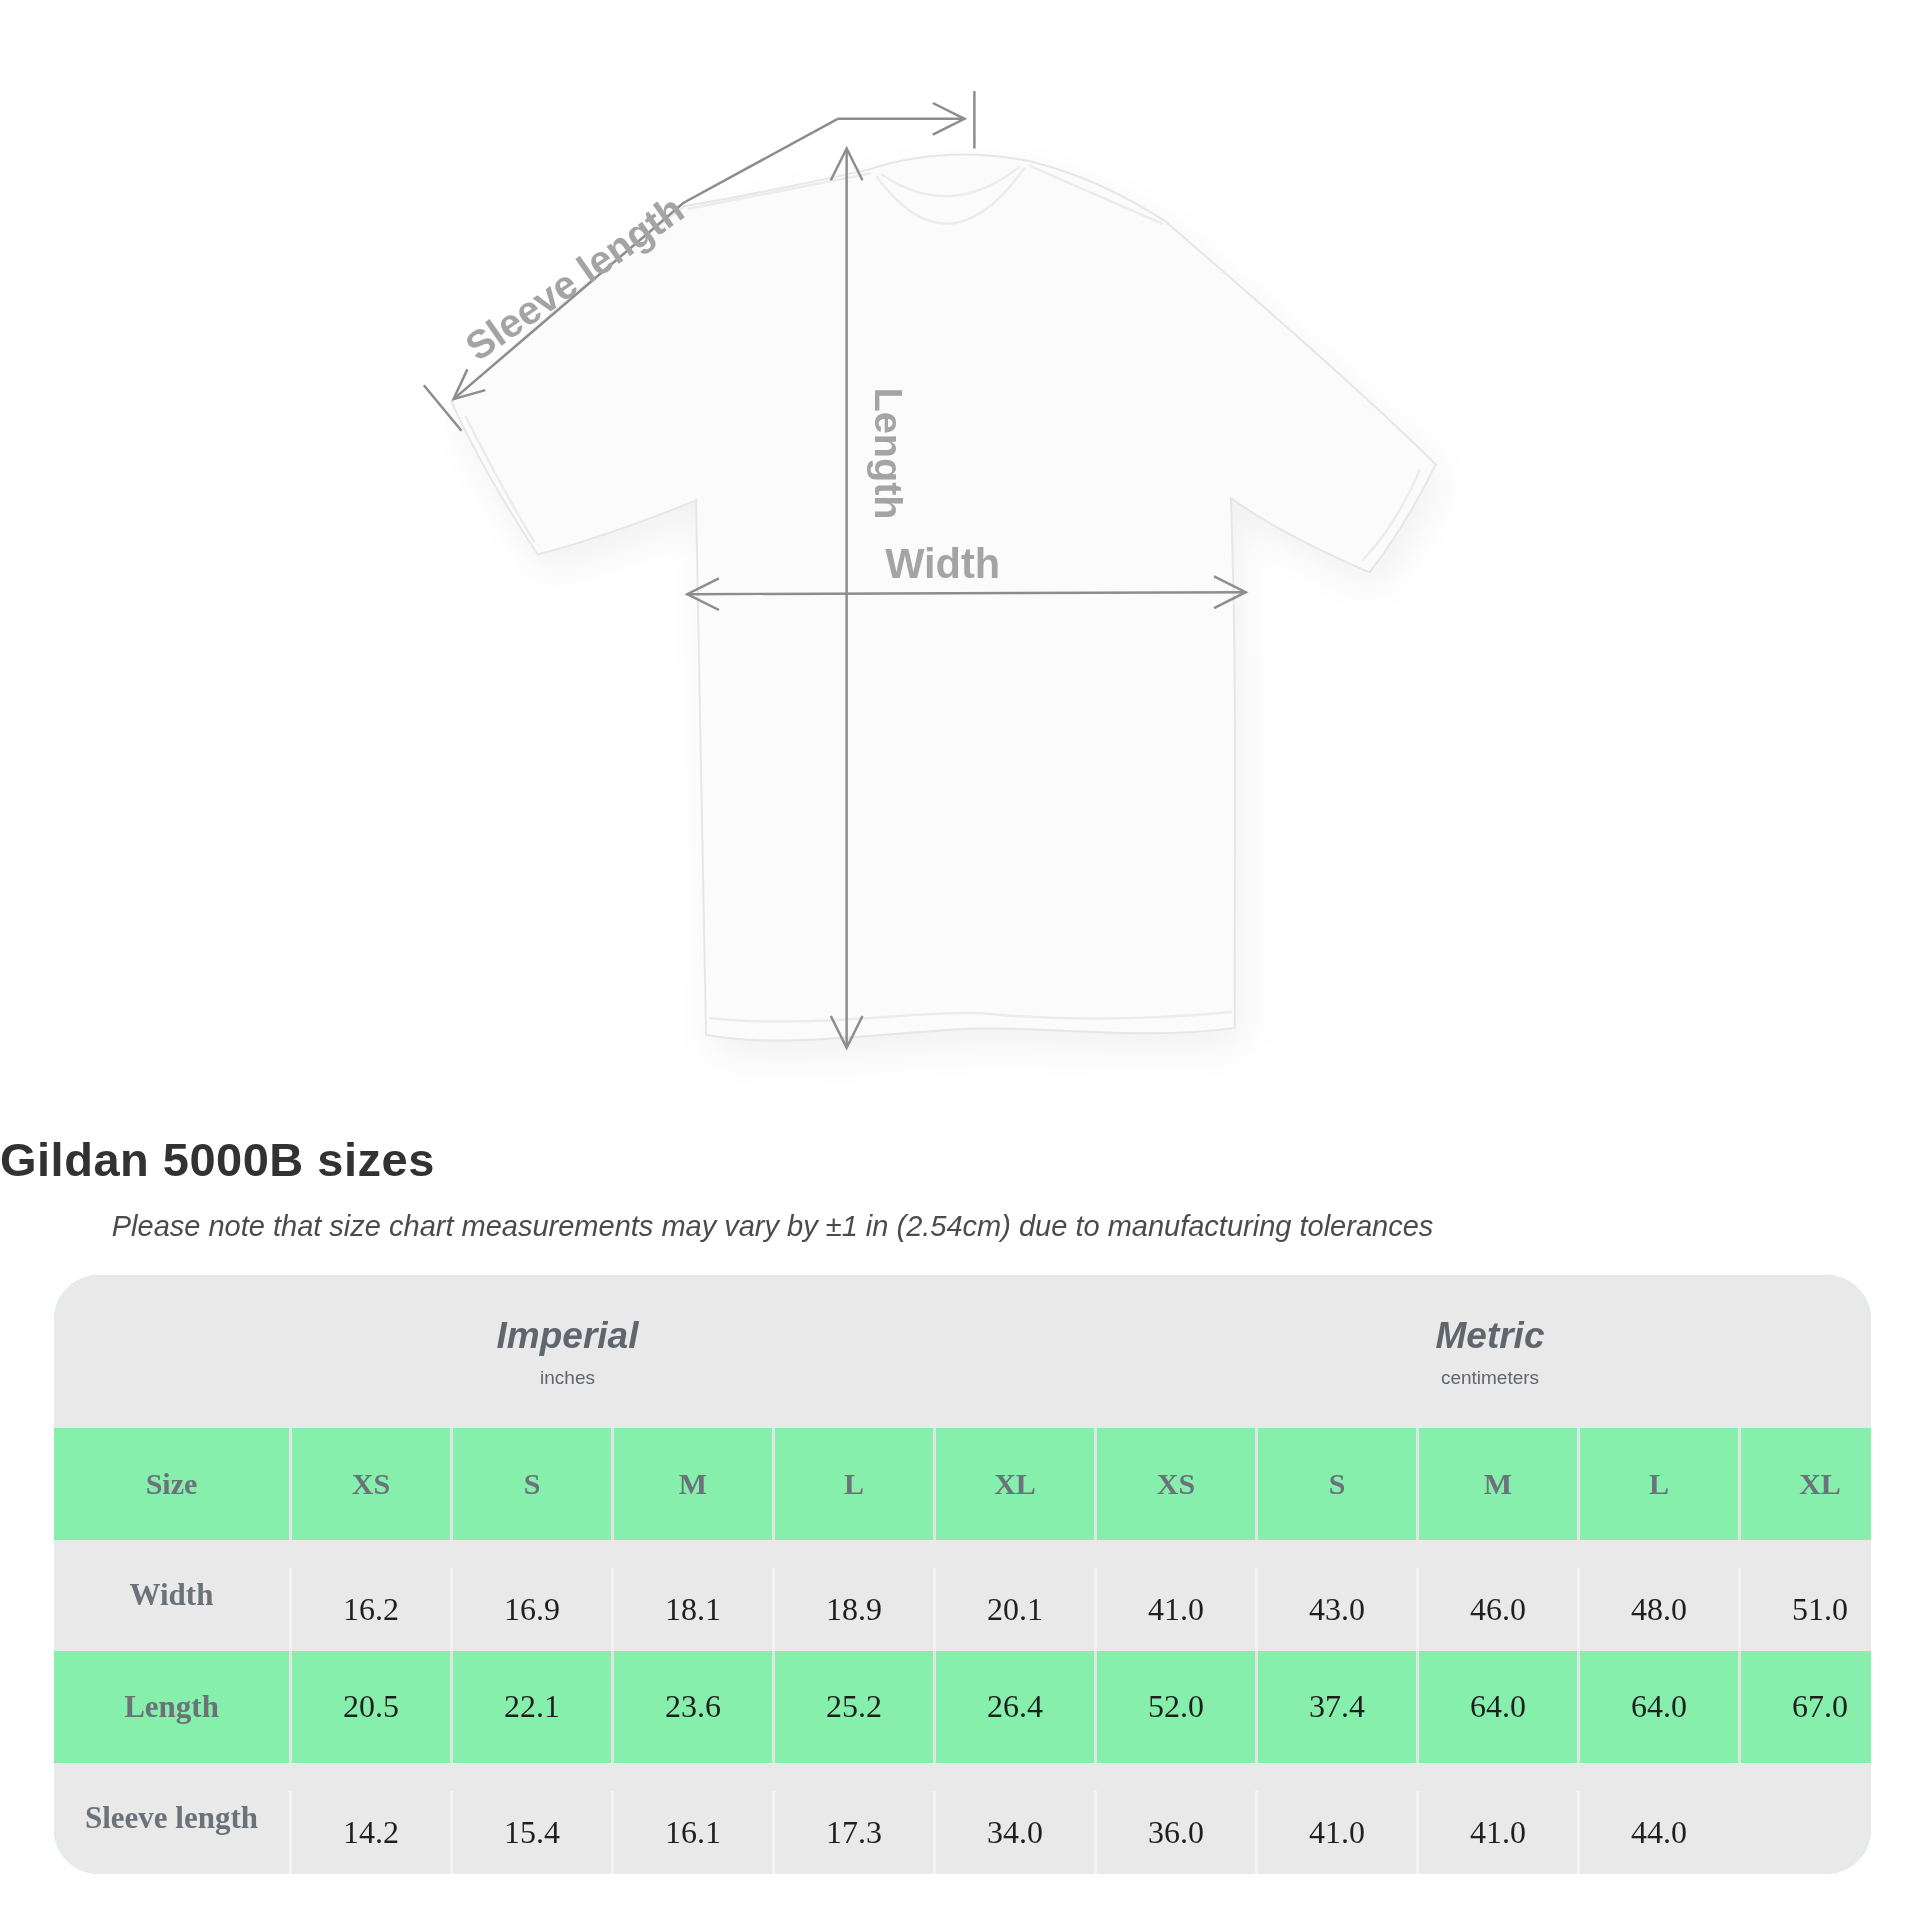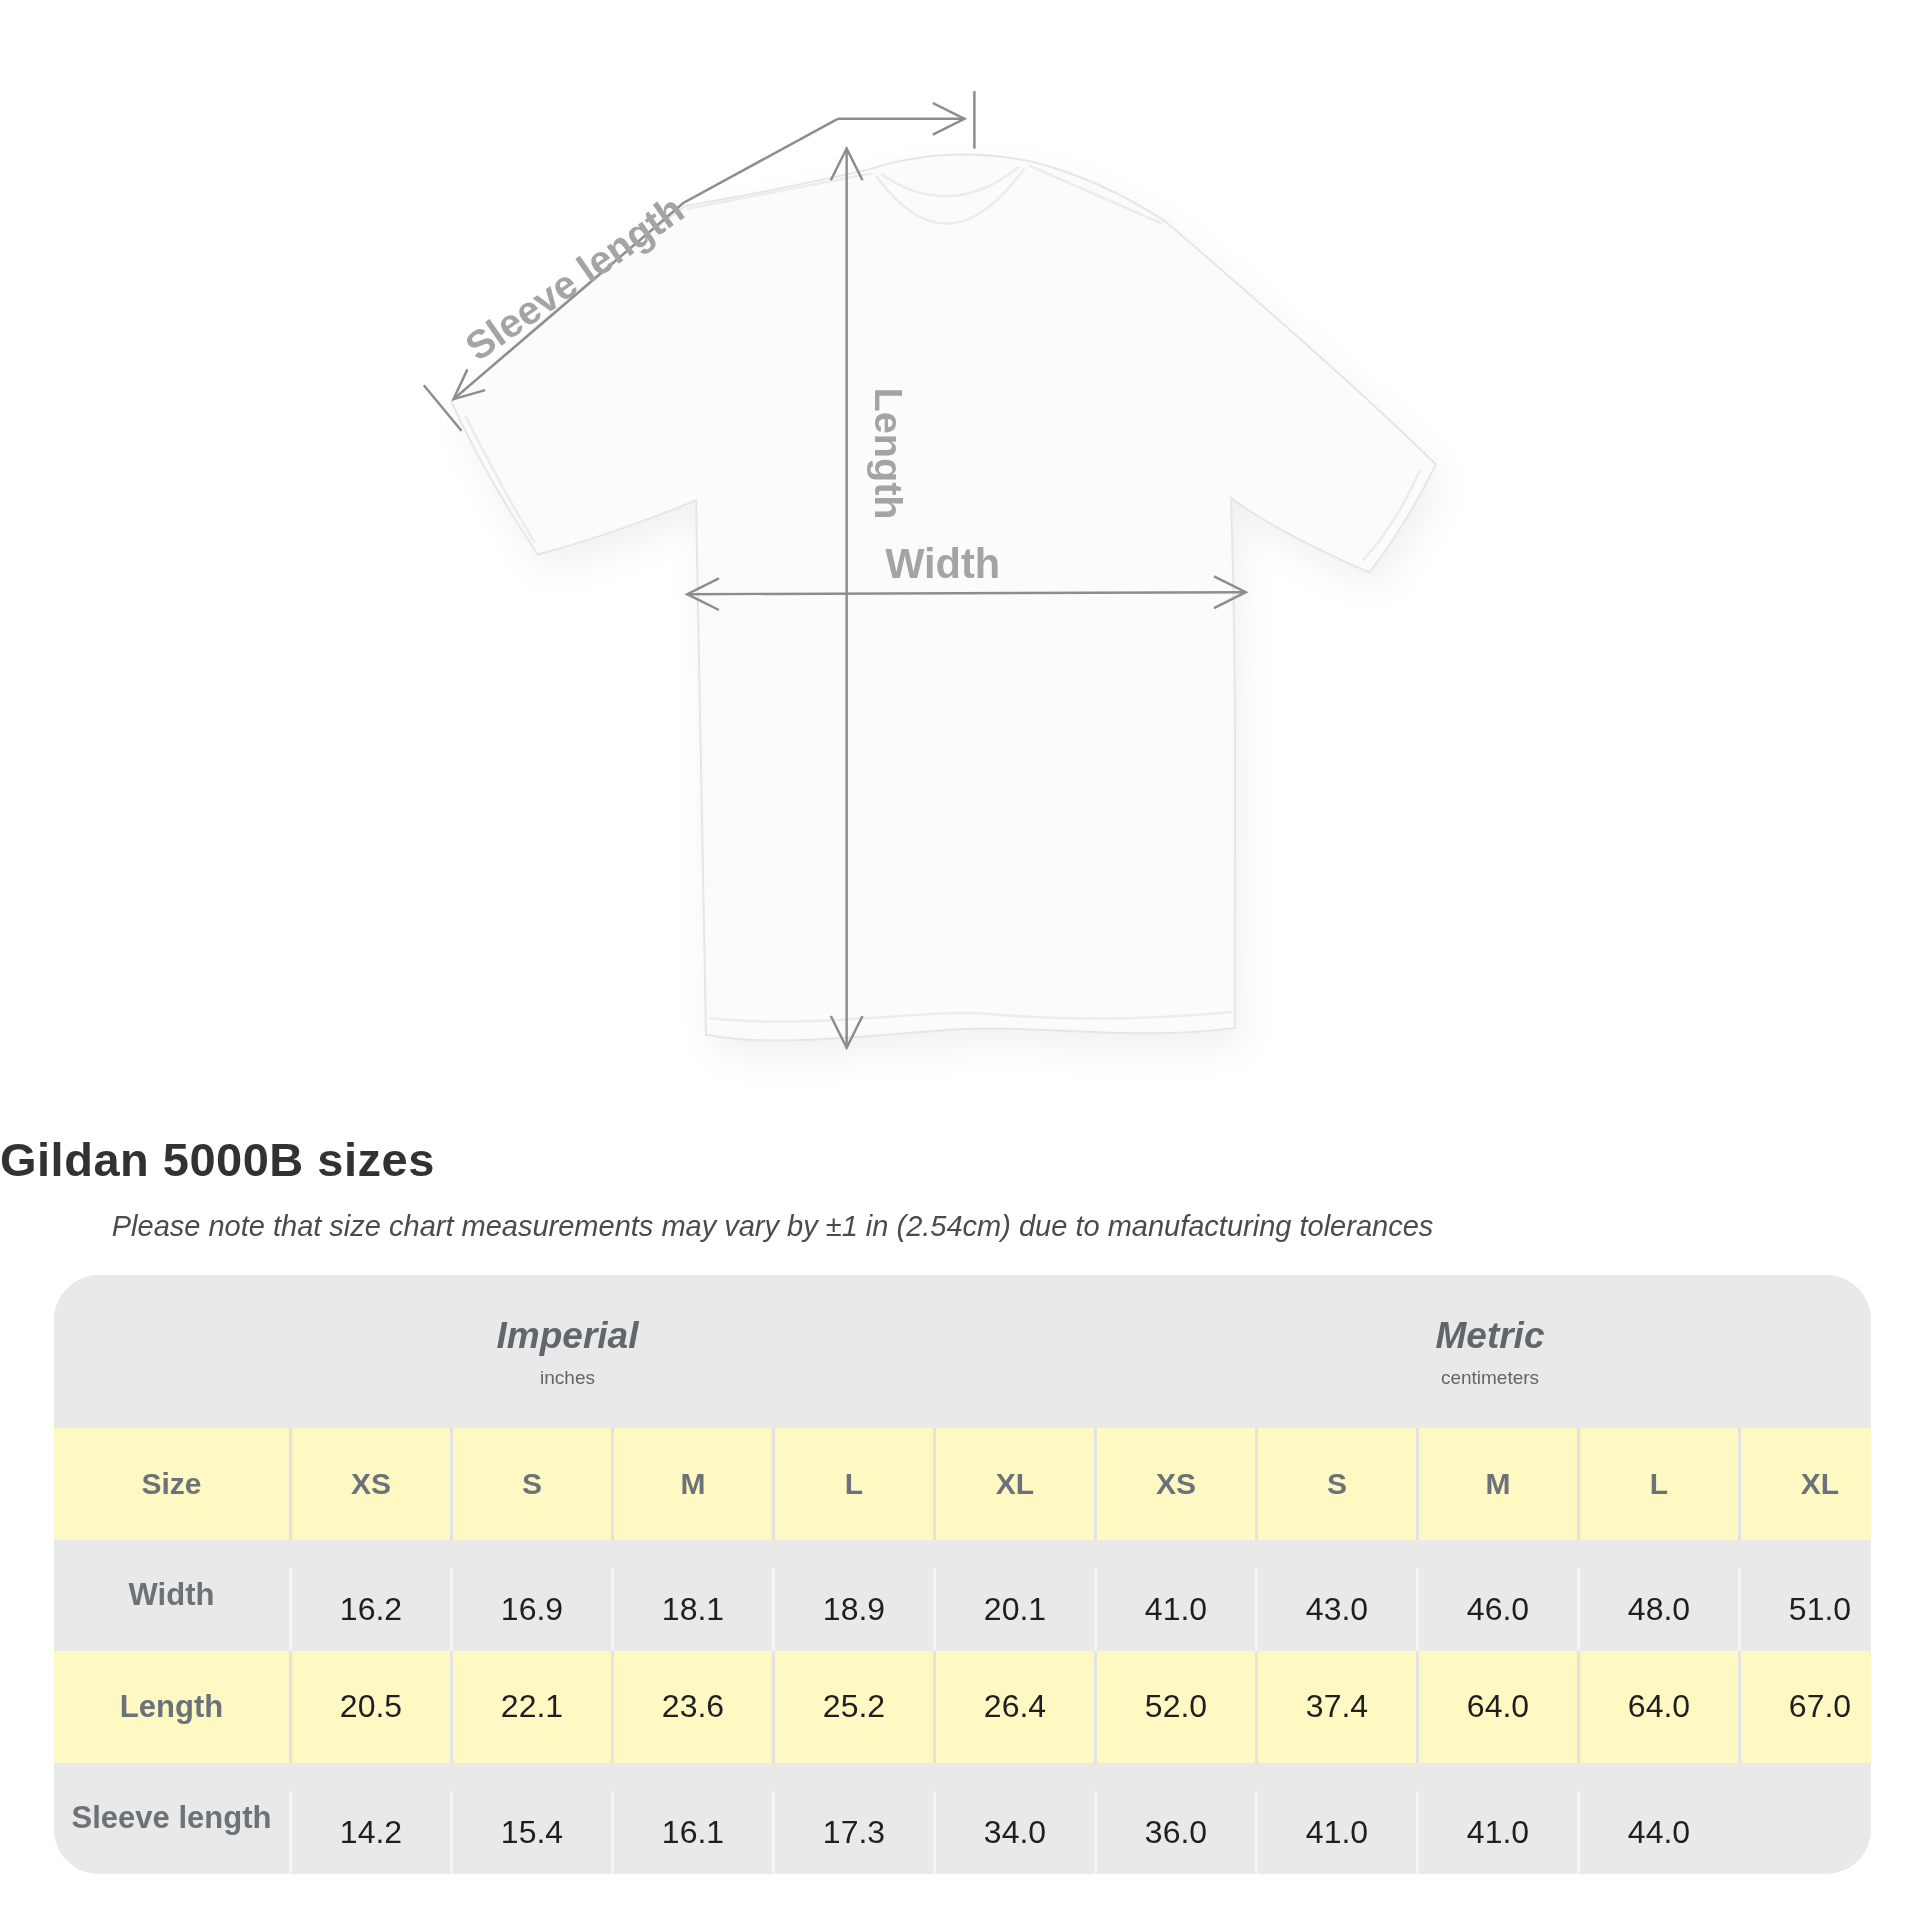--- a/index.html
+++ b/index.html
@@ -22,35 +22,35 @@
     font-size:47px;font-weight:bold;color:#323232;letter-spacing:0.5px;
   }
   .page-subtitle{
     position:absolute;top:1210px;left:0;width:1545px;text-align:center;
     font-size:29px;font-style:italic;color:#4b4b4b;
   }
 
   
   .size-table{
     position:absolute;top:1275px;left:54px;width:1817px;height:599px;
-    border-radius:45px;overflow:hidden;background:#fef9c3;
+    border-radius:45px;overflow:hidden;background:#86efac;
     display:grid;grid-template-rows:153px repeat(4,1fr);
   }
   .unit-band{display:flex;background:#e9e9e9;}
   .unit-group{display:flex;flex-direction:column;align-items:center;justify-content:center;gap:10px;}
   .unit-group.imperial{width:1027px;}
   .unit-group.metric{flex:1;}
   .unit-label{font-size:37px;font-weight:bold;font-style:italic;color:#5f666d;}
   .unit-sub{font-size:19px;color:#5f666d;}
 
   .trow{display:flex;align-items:stretch;}
   .trow.striped{background:#e9e9e9;}
   .cell{
     display:flex;align-items:center;justify-content:center;
-    width:158px;flex:0 0 auto;font-size:32px;color:#1f1f1f;
+    width:158px;flex:0 0 auto;font-size:32px;color:#1f1f1f;font-family:Liberation Serif, serif;
   }
   .cell.label{width:235px;font-weight:bold;color:#6b727a;font-size:31px;}
   .trow .cell + .cell{border-left:3px solid #e3e3e3;}
   .trow.striped .cell + .cell{border-left:3px solid #f4f4f4;margin-top:28px;}
   .trow.sizes .cell{font-weight:bold;color:#6b727a;font-size:30px;}
 </style>
 </head>
 <body>
 
 <div class="diagram">

